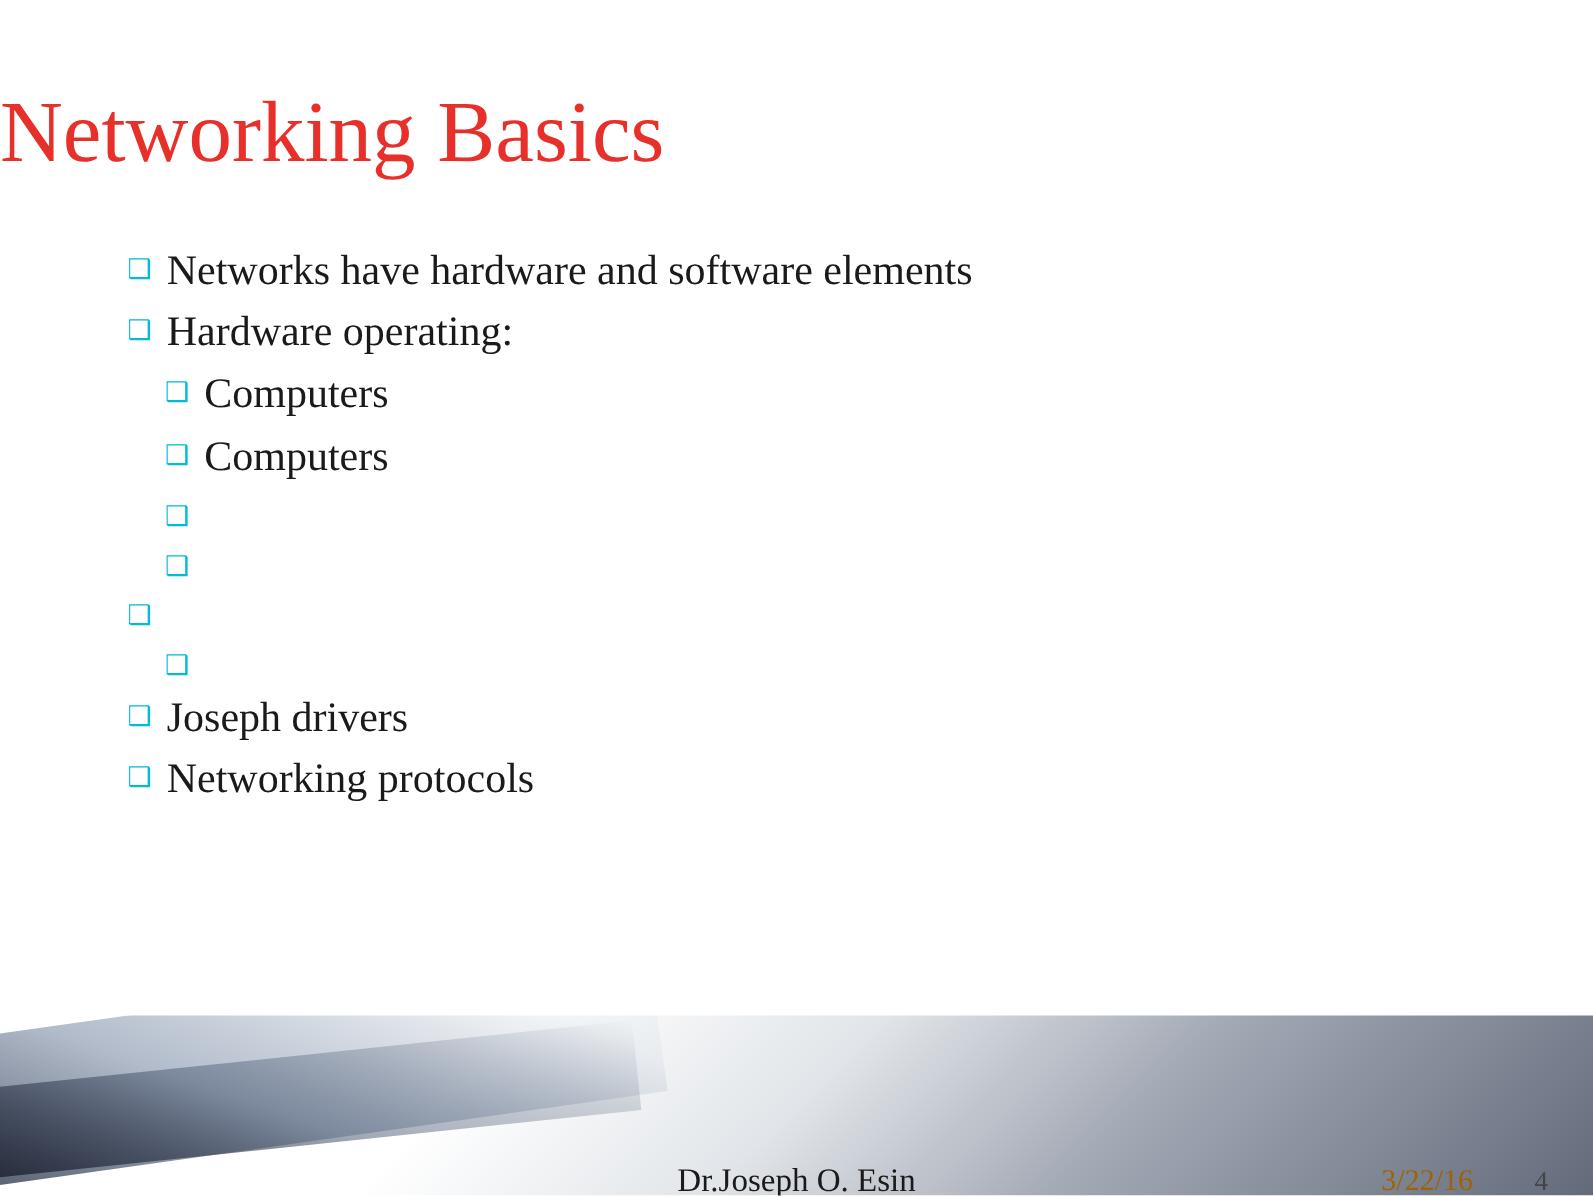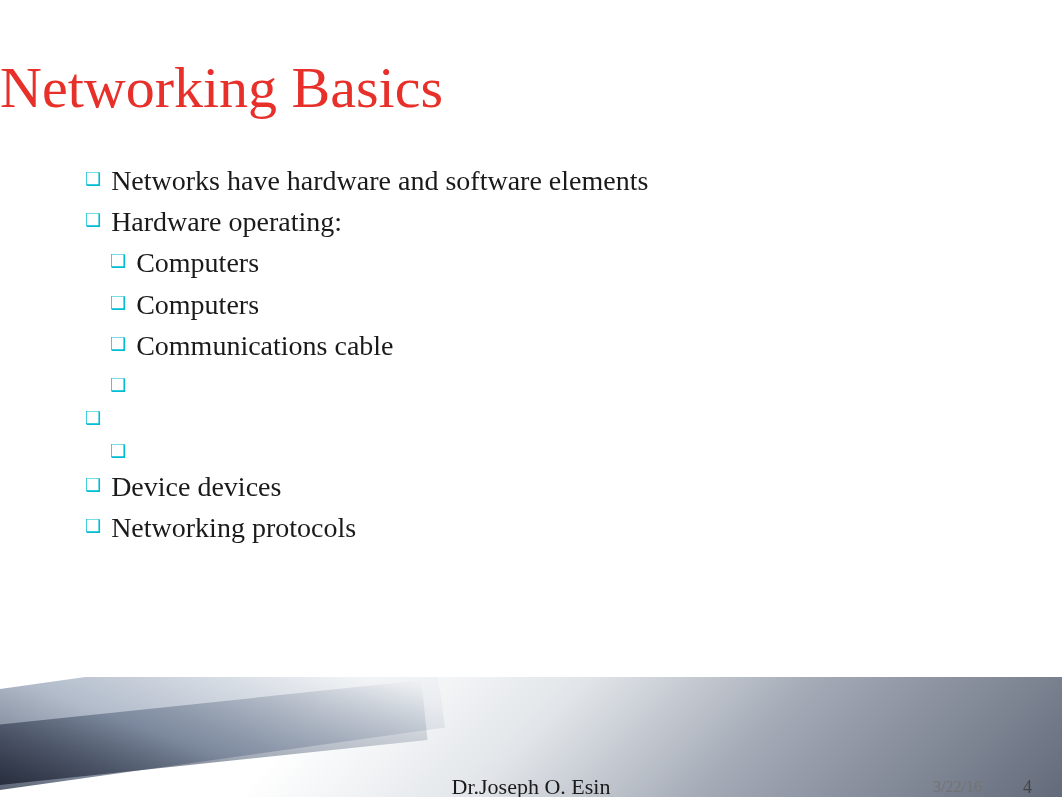--- a/index.html
+++ b/index.html
@@ -127,22 +127,22 @@
     .footer-author {
       font-size: 22px;
       color: #1a1a1a;
       font-family: 'Times New Roman', Times, serif;
       position: absolute;
       left: 50%;
       transform: translateX(-50%);
     }
 
     .footer-date {
-      font-size: 16px;
-      color: #737373;
+      font-size: 20px;
+      color: #a16207;
       font-family: 'Times New Roman', Times, serif;
       position: absolute;
       right: 80px;
       text-align: center;
     }
 
     .footer-page {
       font-size: 18px;
       color: #444;
       font-family: 'Times New Roman', Times, serif;
@@ -174,38 +174,37 @@
       <span>Computers</span>
     </div>
 
     <div class="bullet-item indent-2">
       <span class="bullet-icon">❑</span>
       <span>Computers</span>
     </div>
 
     <div class="bullet-item indent-2">
       <span class="bullet-icon">❑</span>
-      <span>Communications cable</span>
-    </div>
-
-    <div class="bullet-item indent-2">
-      <span class="bullet-icon">❑</span>
-    </div>
-
-    <div class="bullet-item indent-1">
-      <span class="bullet-icon">❑</span>
-    </div>
-
-    <div class="bullet-item indent-2">
-      <span class="bullet-icon">❑</span>
-    </div>
-
-    <div class="bullet-item indent-1">
-      <span class="bullet-icon">❑</span>
-      <span>Device devices</span>
+    </div>
+
+    <div class="bullet-item indent-2">
+      <span class="bullet-icon">❑</span>
+    </div>
+
+    <div class="bullet-item indent-1">
+      <span class="bullet-icon">❑</span>
+    </div>
+
+    <div class="bullet-item indent-2">
+      <span class="bullet-icon">❑</span>
+    </div>
+
+    <div class="bullet-item indent-1">
+      <span class="bullet-icon">❑</span>
+      <span>Joseph drivers</span>
     </div>
 
     <div class="bullet-item indent-1">
       <span class="bullet-icon">❑</span>
       <span>Networking protocols</span>
     </div>
 
   </div>
 
   <div class="bottom-decoration"></div>

